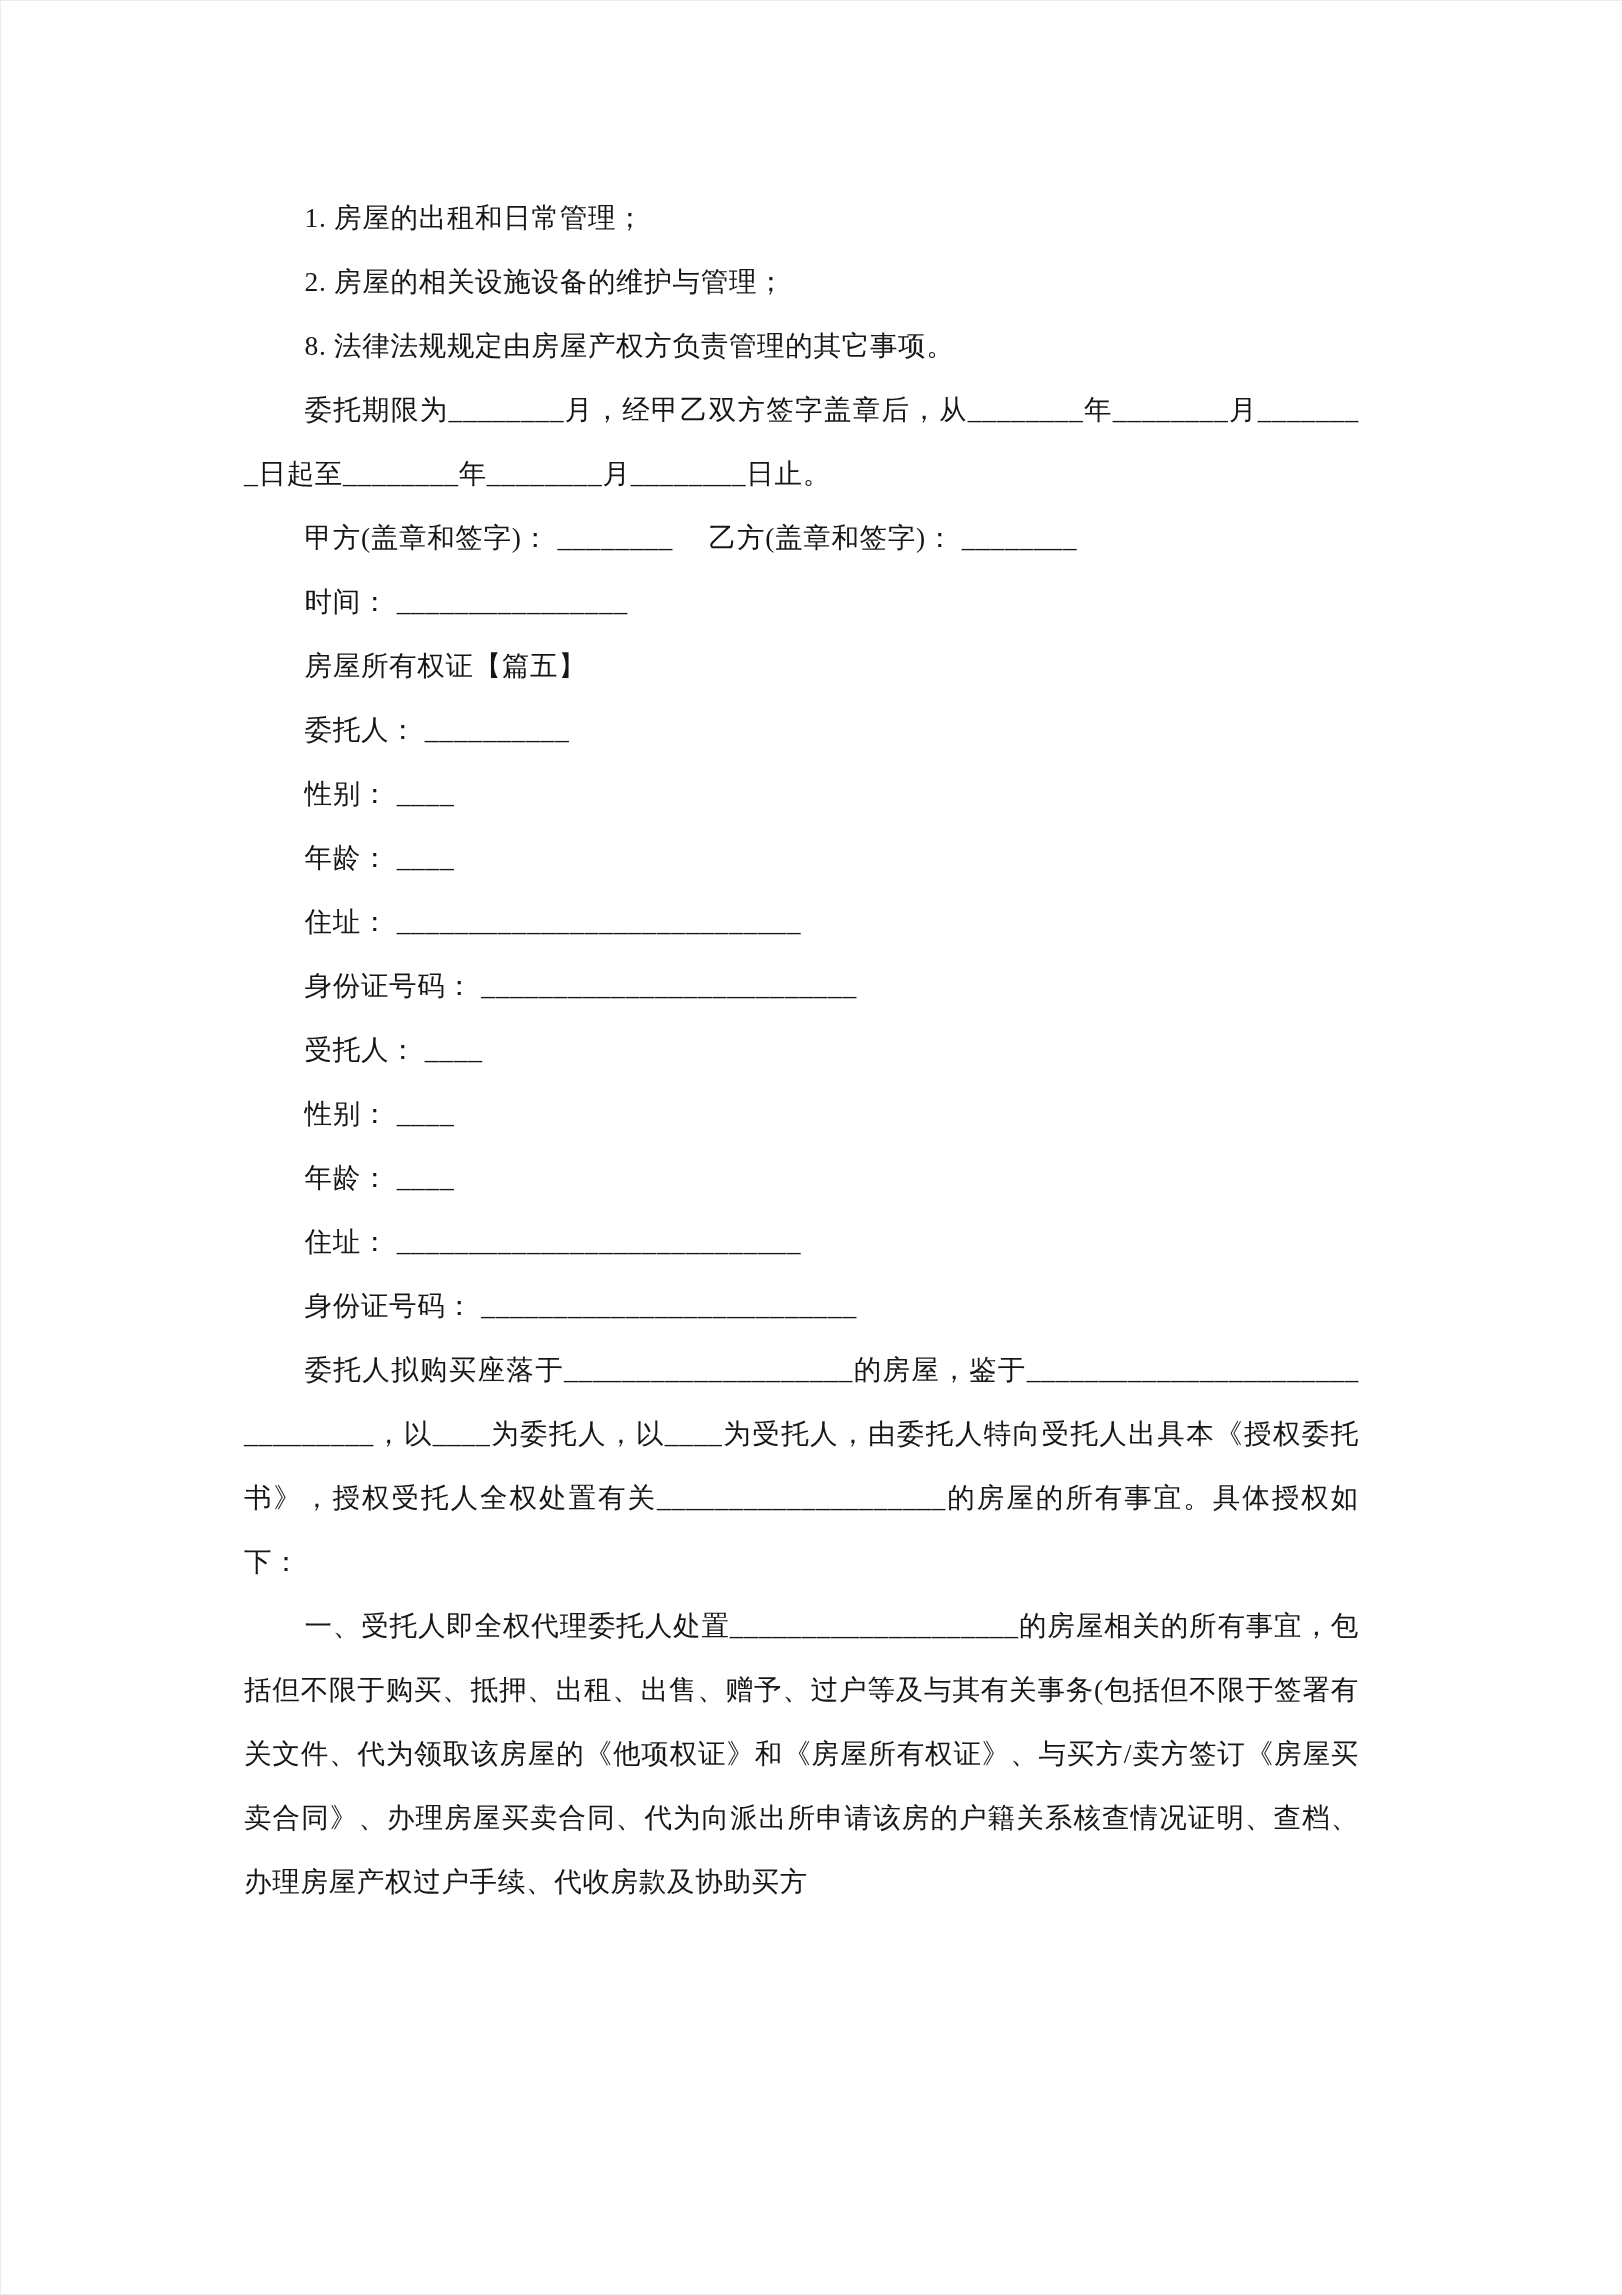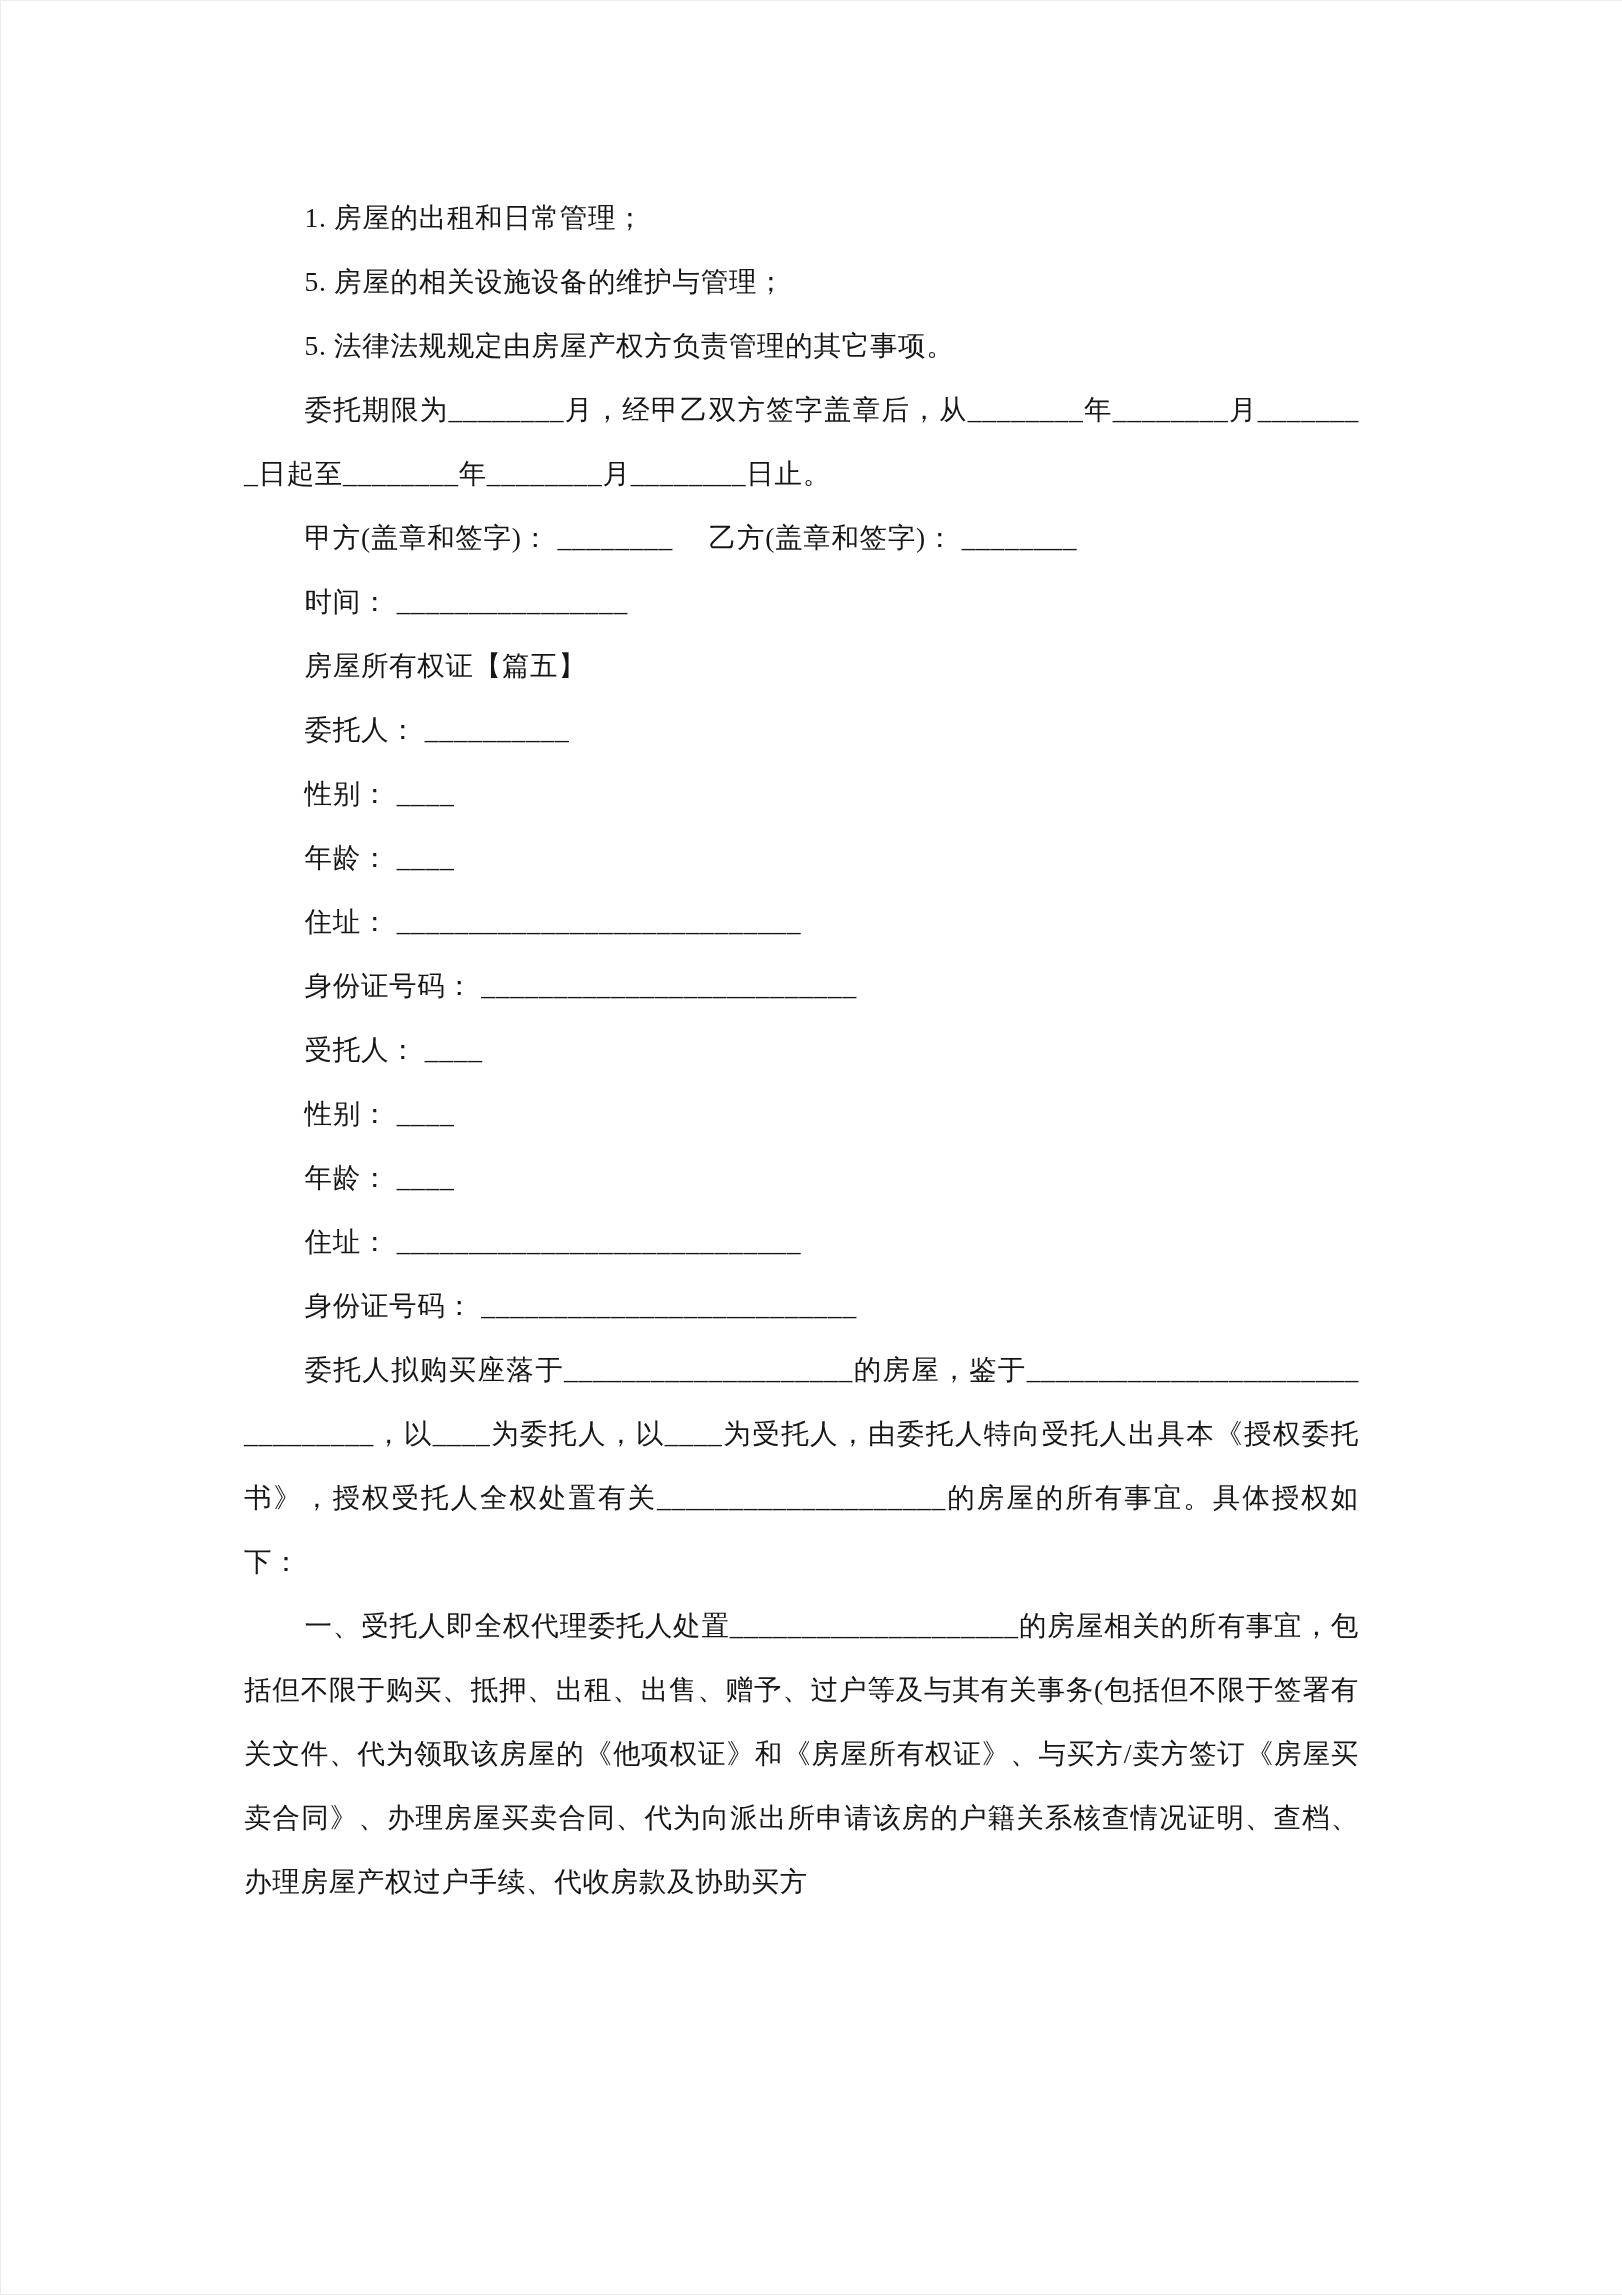--- a/index.html
+++ b/index.html
@@ -26,22 +26,22 @@
     text-indent: 2.2em;
     letter-spacing: 0.7px;
     word-break: break-all;
   }
 </style>
 </head>
 <body>
 
 <div class="page">
   <p class="para">1. 房屋的出租和日常管理；</p>
-  <p class="para">5. 房屋的相关设施设备的维护与管理；</p>
-  <p class="para">5. 法律法规规定由房屋产权方负责管理的其它事项。</p>
+  <p class="para">2. 房屋的相关设施设备的维护与管理；</p>
+  <p class="para">8. 法律法规规定由房屋产权方负责管理的其它事项。</p>
   <p class="para">委托期限为________月，经甲乙双方签字盖章后，从________年________月________日起至________年________月________日止。</p>
   <p class="para">甲方(盖章和签字)： ________　 乙方(盖章和签字)： ________</p>
   <p class="para">时间： ________________</p>
   <p class="para">房屋所有权证【篇五】</p>
   <p class="para">委托人： __________</p>
   <p class="para">性别： ____</p>
   <p class="para">年龄： ____</p>
   <p class="para">住址： ____________________________</p>
   <p class="para">身份证号码： __________________________</p>
   <p class="para">受托人： ____</p>

